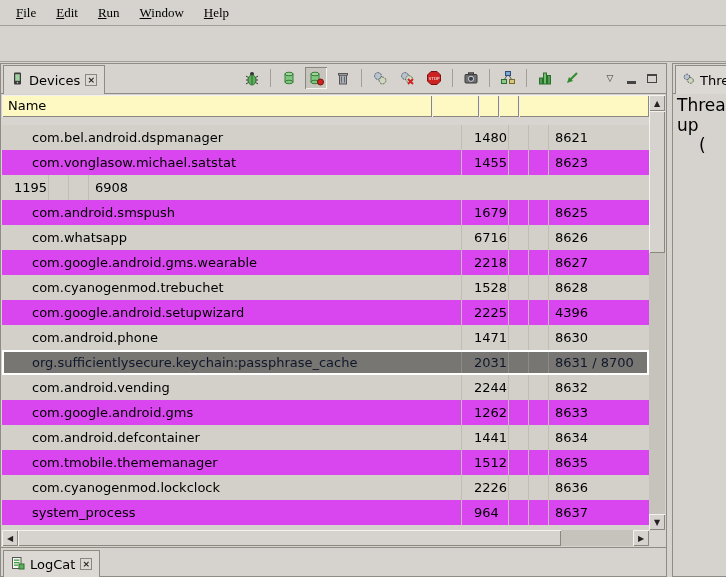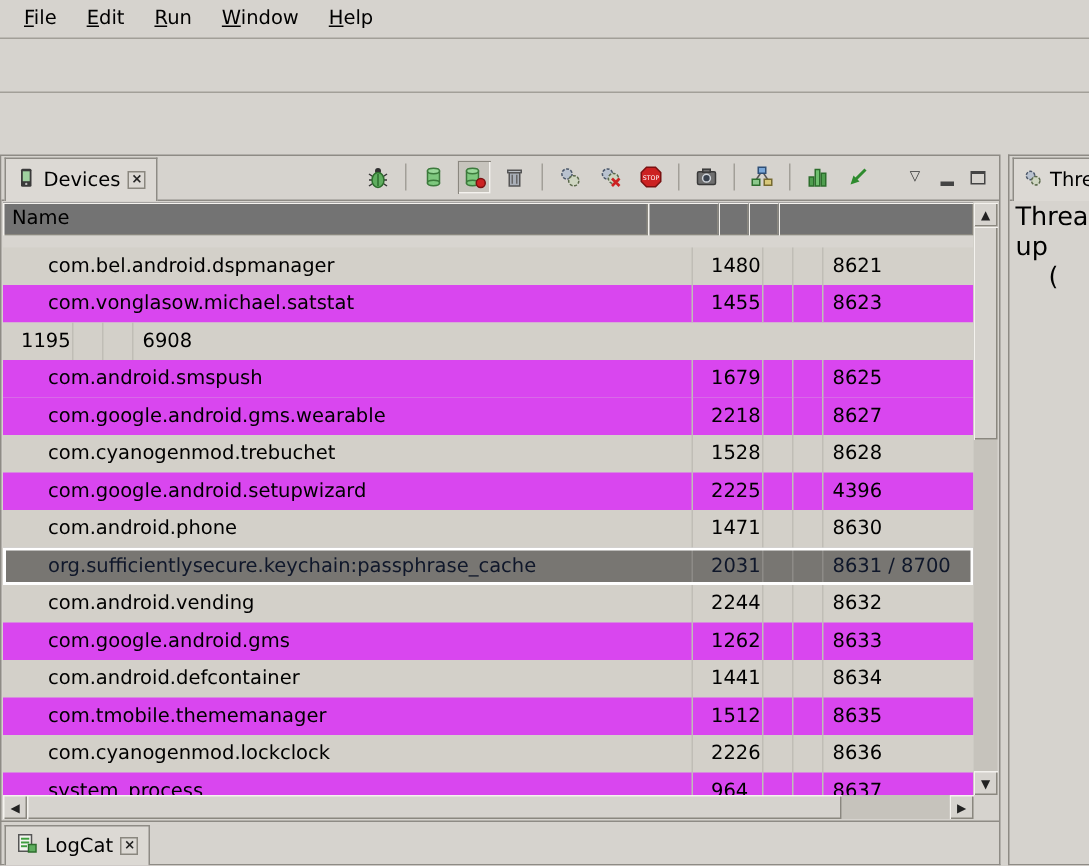--- a/index.html
+++ b/index.html
@@ -3,29 +3,29 @@
 <meta charset="utf-8">
 <style>
   * { margin:0; padding:0; box-sizing:border-box; }
   html,body { width:726px; height:577px; }
   body { font-family:"DejaVu Sans","Liberation Sans",sans-serif; font-size:13px; color:#000; background:#d6d3ce; }
   #app { position:relative; width:726px; height:577px; background:#d6d3ce; overflow:hidden; }
 
   
   .menubar { position:absolute; top:0; left:0; right:0; height:26px; display:flex; align-items:center;
              padding-left:6px; border-bottom:1px solid #a29f98; background:#d6d3ce; }
-  .menu-item { display:inline-block; padding:3px 10px; cursor:default; }
+  .menu-item { display:inline-block; padding:3px 10px; cursor:default;font-family:Liberation Serif, serif; }
   .menu-item::first-letter { text-decoration:underline; }
 
   
   .toolstrip { position:absolute; top:27px; left:0; right:0; height:35px; background:#d6d3ce;
                border-bottom:1px solid #a29f98; }
 
   
-  .main { position:absolute; top:63px; left:0; right:0; bottom:0; display:flex;margin-top:40px; }
+  .main { position:absolute; top:63px; left:0; right:0; bottom:0; display:flex; }
   .left-col { width:667px; display:flex; flex-direction:column; }
   .sash { width:5px; background:#d6d3ce; }
   .devices-panel { position:relative; flex:1; border:1px solid #8e8b85; background:#d6d3ce; }
 
   
   .panel-header { position:absolute; top:0; left:0; right:0; height:30px; border-bottom:1px solid #8e8b85; background:#d6d3ce; }
   .tab { position:absolute; left:2px; top:1px; height:29px; display:flex; align-items:center; gap:5px;
          padding:0 7px; background:#dcd9d4; border:1px solid #8e8b85; border-bottom:none; cursor:default; }
   .tab .tab-label { white-space:nowrap; }
   .close-box { display:inline-flex; align-items:center; justify-content:center; width:12px; height:12px;
@@ -38,21 +38,21 @@
   .tbtn.pressed { background:#c7c4bd; box-shadow:inset 1px 1px 0 #8a877f, inset -1px -1px 0 #f4f2ee; }
   .tsep { width:1px; height:18px; background:#a29f98; margin:0 2px; }
   .glyph-btn { width:16px; height:16px; display:flex; align-items:center; justify-content:center;
                font-size:9px; color:#333; cursor:pointer; }
   .min-bar { width:9px; height:3px; background:#444; margin-top:8px; }
   .max-box { width:10px; height:9px; border:1px solid #444; border-top:2px solid #444; }
   .view-menu-gap { margin-left:14px; }
 
   
   .table-header { position:absolute; top:31px; left:1px; right:17px; height:22px; display:flex; background:#d6d3ce; }
-  .hcell { height:22px; line-height:22px; padding-left:6px; background:#737373;
+  .hcell { height:22px; line-height:22px; padding-left:6px; background:#fef9c3;
            box-shadow:inset 1px 1px 0 #f4f2ee, inset -1px -1px 0 #8a877f; cursor:pointer;
            overflow:hidden; white-space:nowrap; }
   .hc-name { width:430px; } .hc-pid { width:47px; } .hc-a { width:20px; } .hc-b { width:20px; } .hc-port { flex:1; }
 
   .table-body { position:absolute; top:53px; left:1px; right:17px; bottom:17px; overflow:hidden; background:#d6d3ce; }
   .spacer-row { height:8px; background:#d8d5d0; }
   .trow { display:flex; height:25px; background:#d3d0c9; cursor:default; }
   .trow.odd { background:#d946ef; }
   .cell { height:25px; line-height:25px; white-space:nowrap; overflow:hidden; border-right:1px solid #c0bdb6; }
   .c-name { width:460px; padding-left:30px; }
@@ -250,20 +250,27 @@
     <div class="cell c-a"></div>
     <div class="cell c-b"></div>
     <div class="cell c-port">6908</div>
   </div>
             <div class="trow odd">
     <div class="cell c-name">com.android.smspush</div>
     <div class="cell c-pid">1679</div>
     <div class="cell c-a"></div>
     <div class="cell c-b"></div>
     <div class="cell c-port">8625</div>
+  </div>
+            <div class="trow">
+    <div class="cell c-name">com.whatsapp</div>
+    <div class="cell c-pid">6716</div>
+    <div class="cell c-a"></div>
+    <div class="cell c-b"></div>
+    <div class="cell c-port">8626</div>
   </div>
             <div class="trow odd">
     <div class="cell c-name">com.google.android.gms.wearable</div>
     <div class="cell c-pid">22185</div>
     <div class="cell c-a"></div>
     <div class="cell c-b"></div>
     <div class="cell c-port">8627</div>
   </div>
             <div class="trow">
     <div class="cell c-name">com.cyanogenmod.trebuchet</div>

